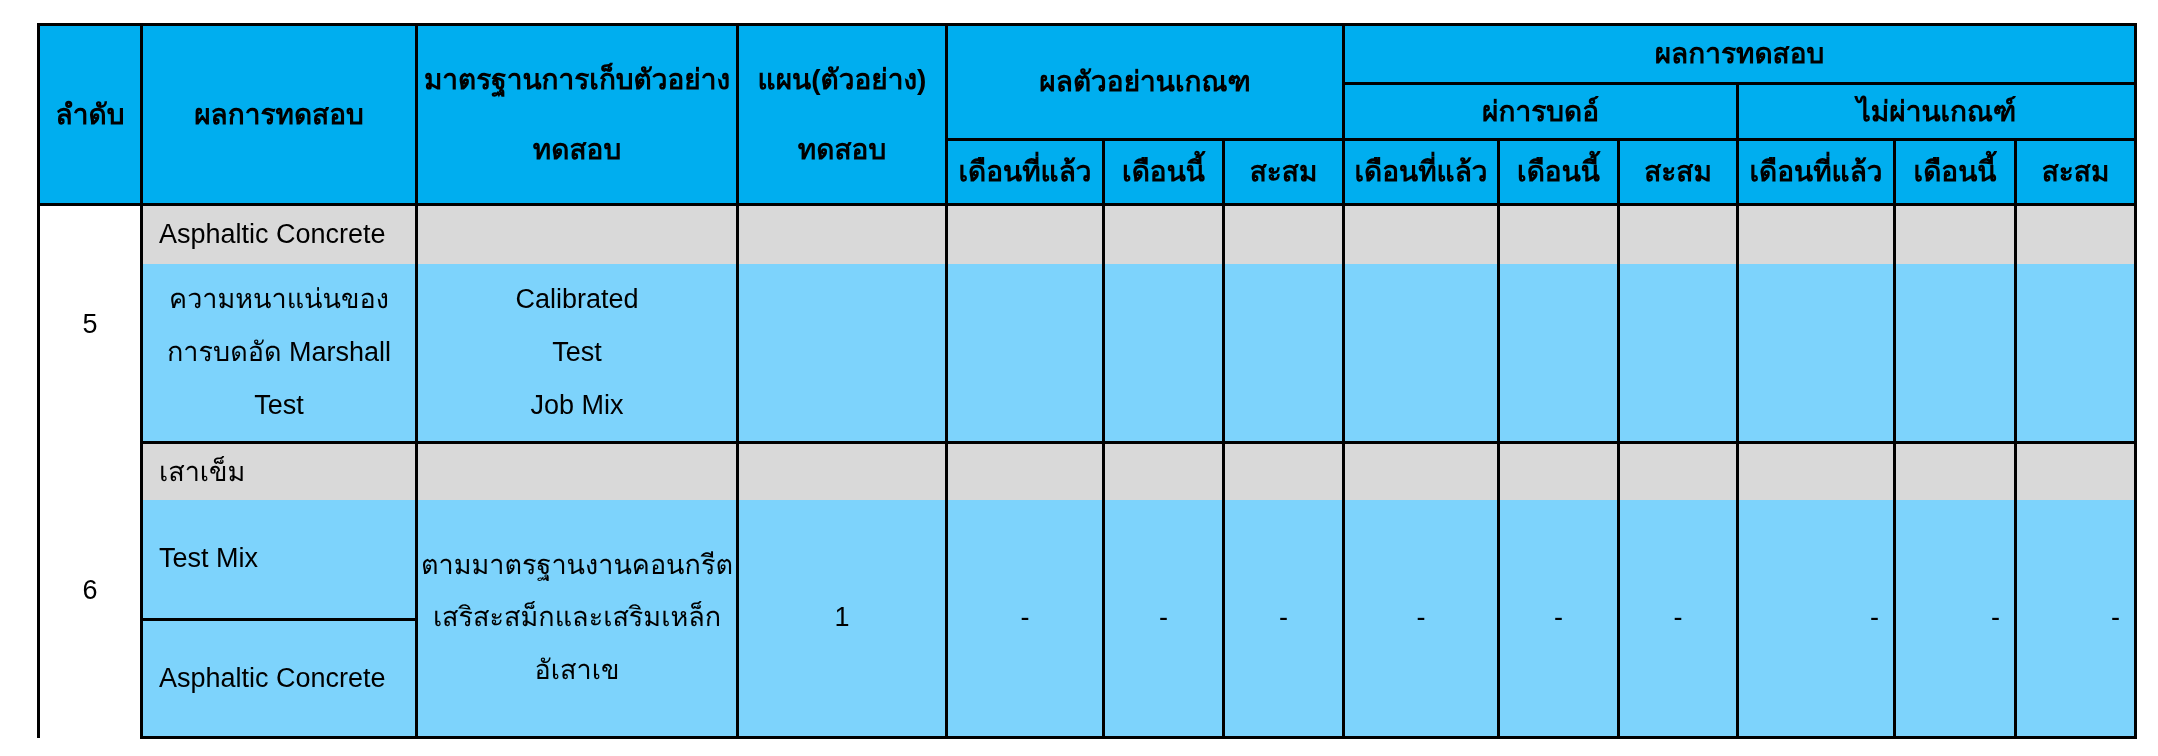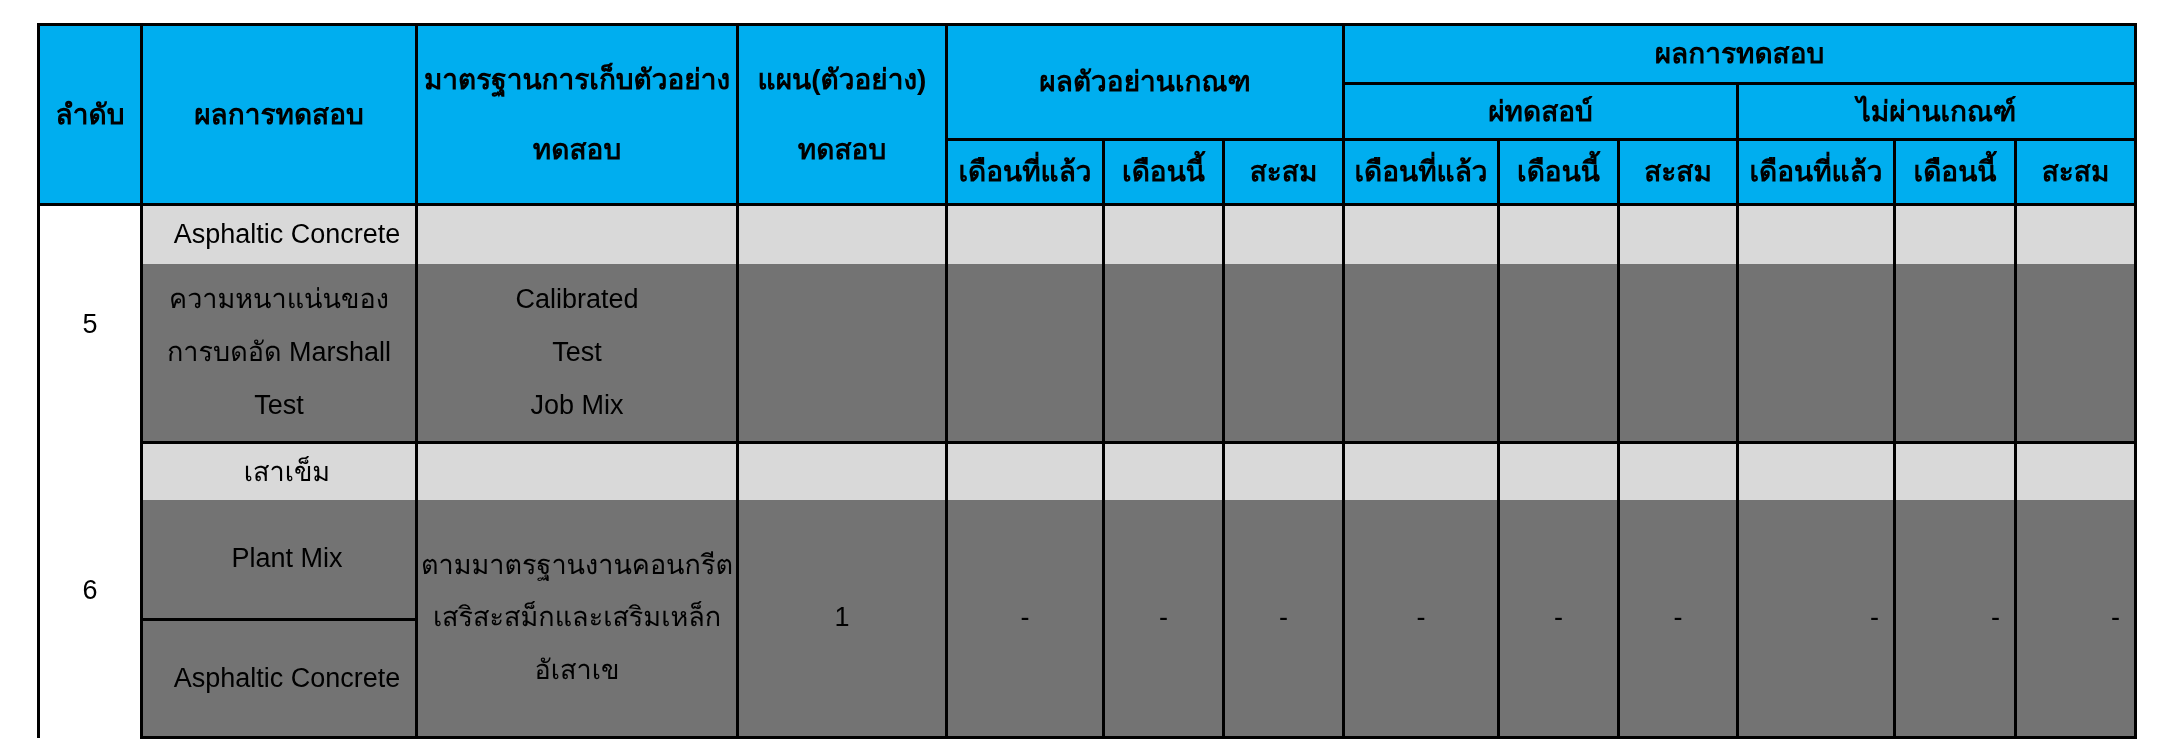--- a/index.html
+++ b/index.html
@@ -23,30 +23,30 @@
     overflow:hidden;
   }
   thead th{
     background:#00AEEF;
     font-weight:bold;
     font-size:28px;
     line-height:1.5;
   }
   .th-tall div{line-height:2.5;}
   tbody td{
-    background:#737373;
+    background:#7dd3fc;
     font-size:27px;
     font-weight:400;
   }
   tr.band td{
     background:#D9D9D9;
     border-bottom-style:hidden;
   }
   td.cat{
-    text-align:center;
+    text-align:left;
     padding-left:16px;
     margin-top:12px;
   }
   td.multiline div{line-height:1.95;}
   td.shift-right{
     text-align:right;
     padding-right:14px;
   }
   
   tr.hA{height:59px;}
@@ -88,21 +88,21 @@
           <div>ทดสอบ</div>
         </th>
         <th rowspan="3" class="th-tall">
           <div>แผน(ตัวอย่าง)</div>
           <div>ทดสอบ</div>
         </th>
         <th rowspan="2" colspan="3">ผลตัวอย่านเกณฑ</th>
         <th colspan="6">ผลการทดสอบ</th>
       </tr>
       <tr class="hB">
-        <th colspan="3">ผ่ทดสอบ์</th>
+        <th colspan="3">ผ่การบดอ์</th>
         <th colspan="3">ไม่ผ่านเกณฑ์</th>
       </tr>
       <tr class="hC">
         <th>เดือนที่แล้ว</th>
         <th>เดือนนี้</th>
         <th>สะสม</th>
         <th>เดือนที่แล้ว</th>
         <th>เดือนนี้</th>
         <th>สะสม</th>
         <th>เดือนที่แล้ว</th>
@@ -160,21 +160,21 @@
         <td></td>
         <td></td>
         <td></td>
         <td></td>
         <td></td>
         <td></td>
         <td></td>
         <td></td>
       </tr>
       <tr class="r6trial">
-        <td class="cat">Plant Mix</td>
+        <td class="cat">Test Mix</td>
         <td rowspan="2" class="multiline">
           <div>ตามมาตรฐานงานคอนกรีต</div>
           <div>เสริสะสม็กและเสริมเหล็ก</div>
           <div>อัเสาเข</div>
         </td>
         <td rowspan="2">1</td>
         <td rowspan="2">-</td>
         <td rowspan="2">-</td>
         <td rowspan="2">-</td>
         <td rowspan="2">-</td>

